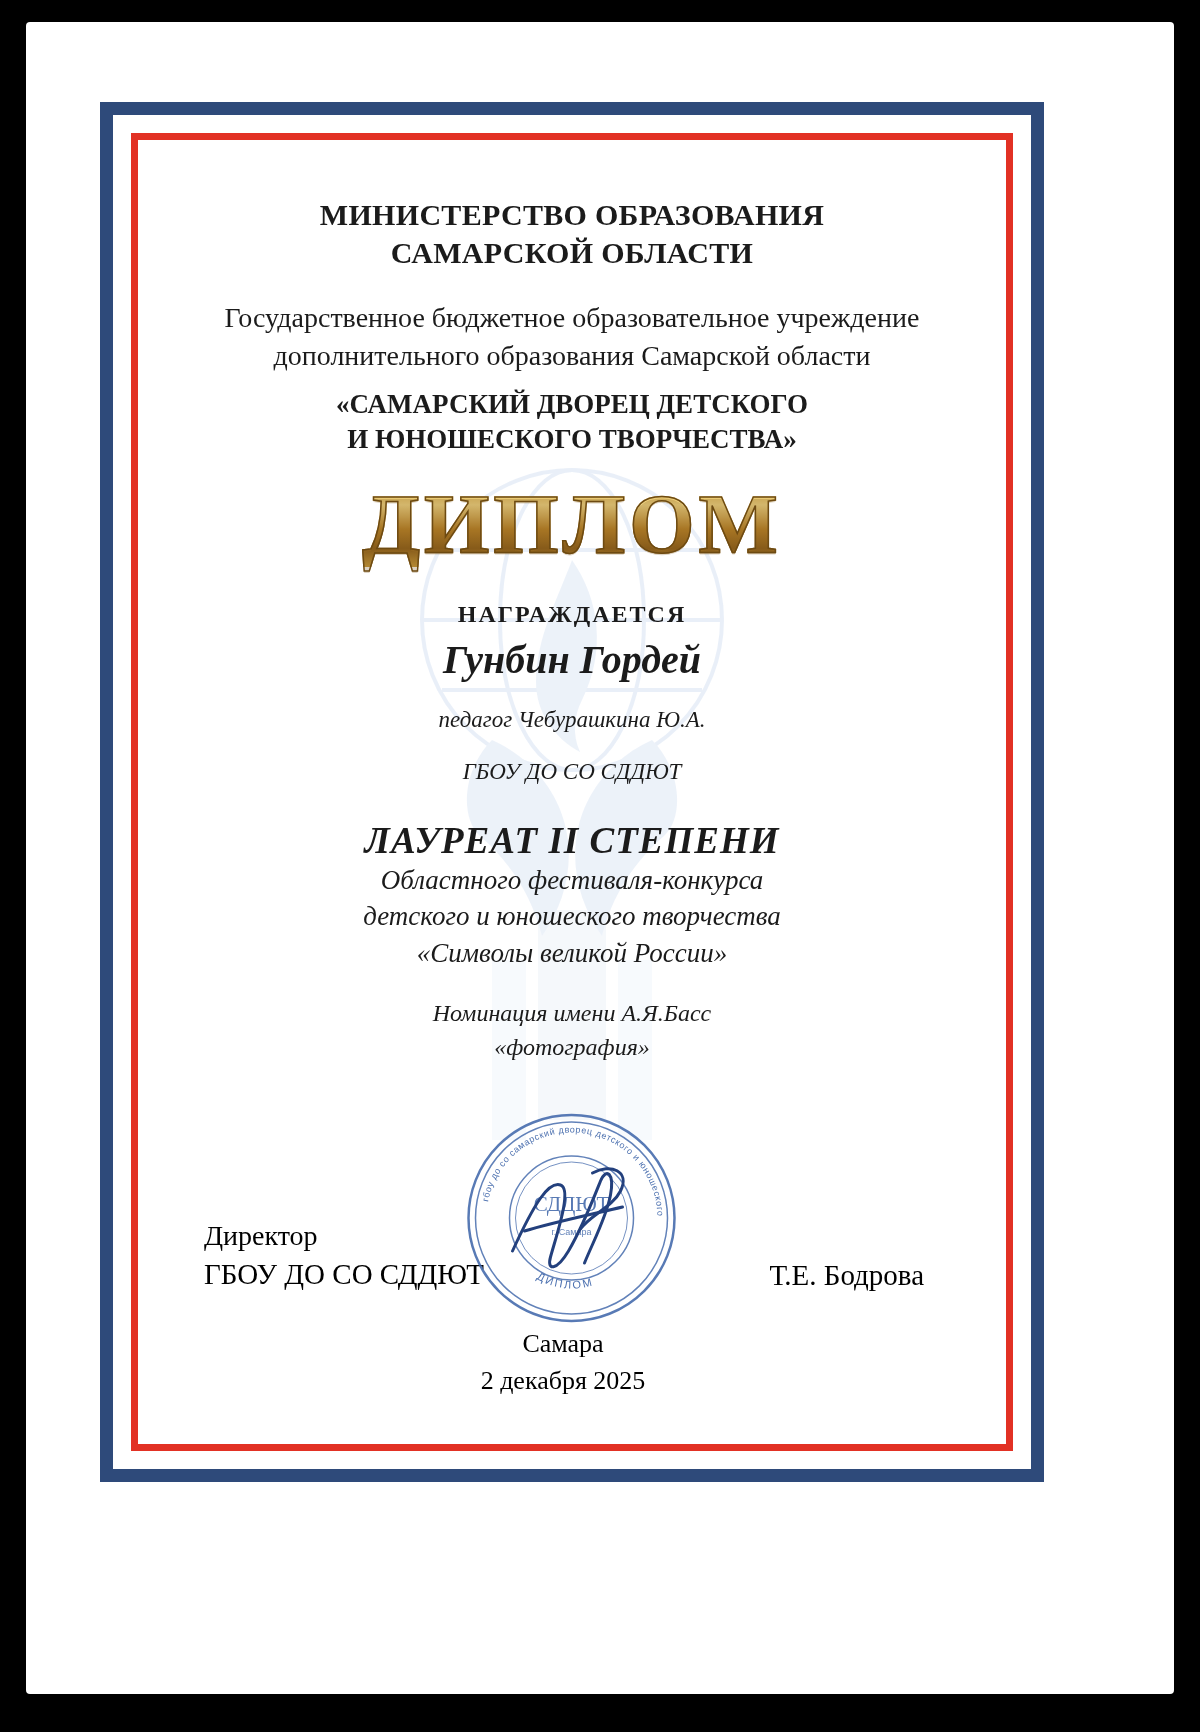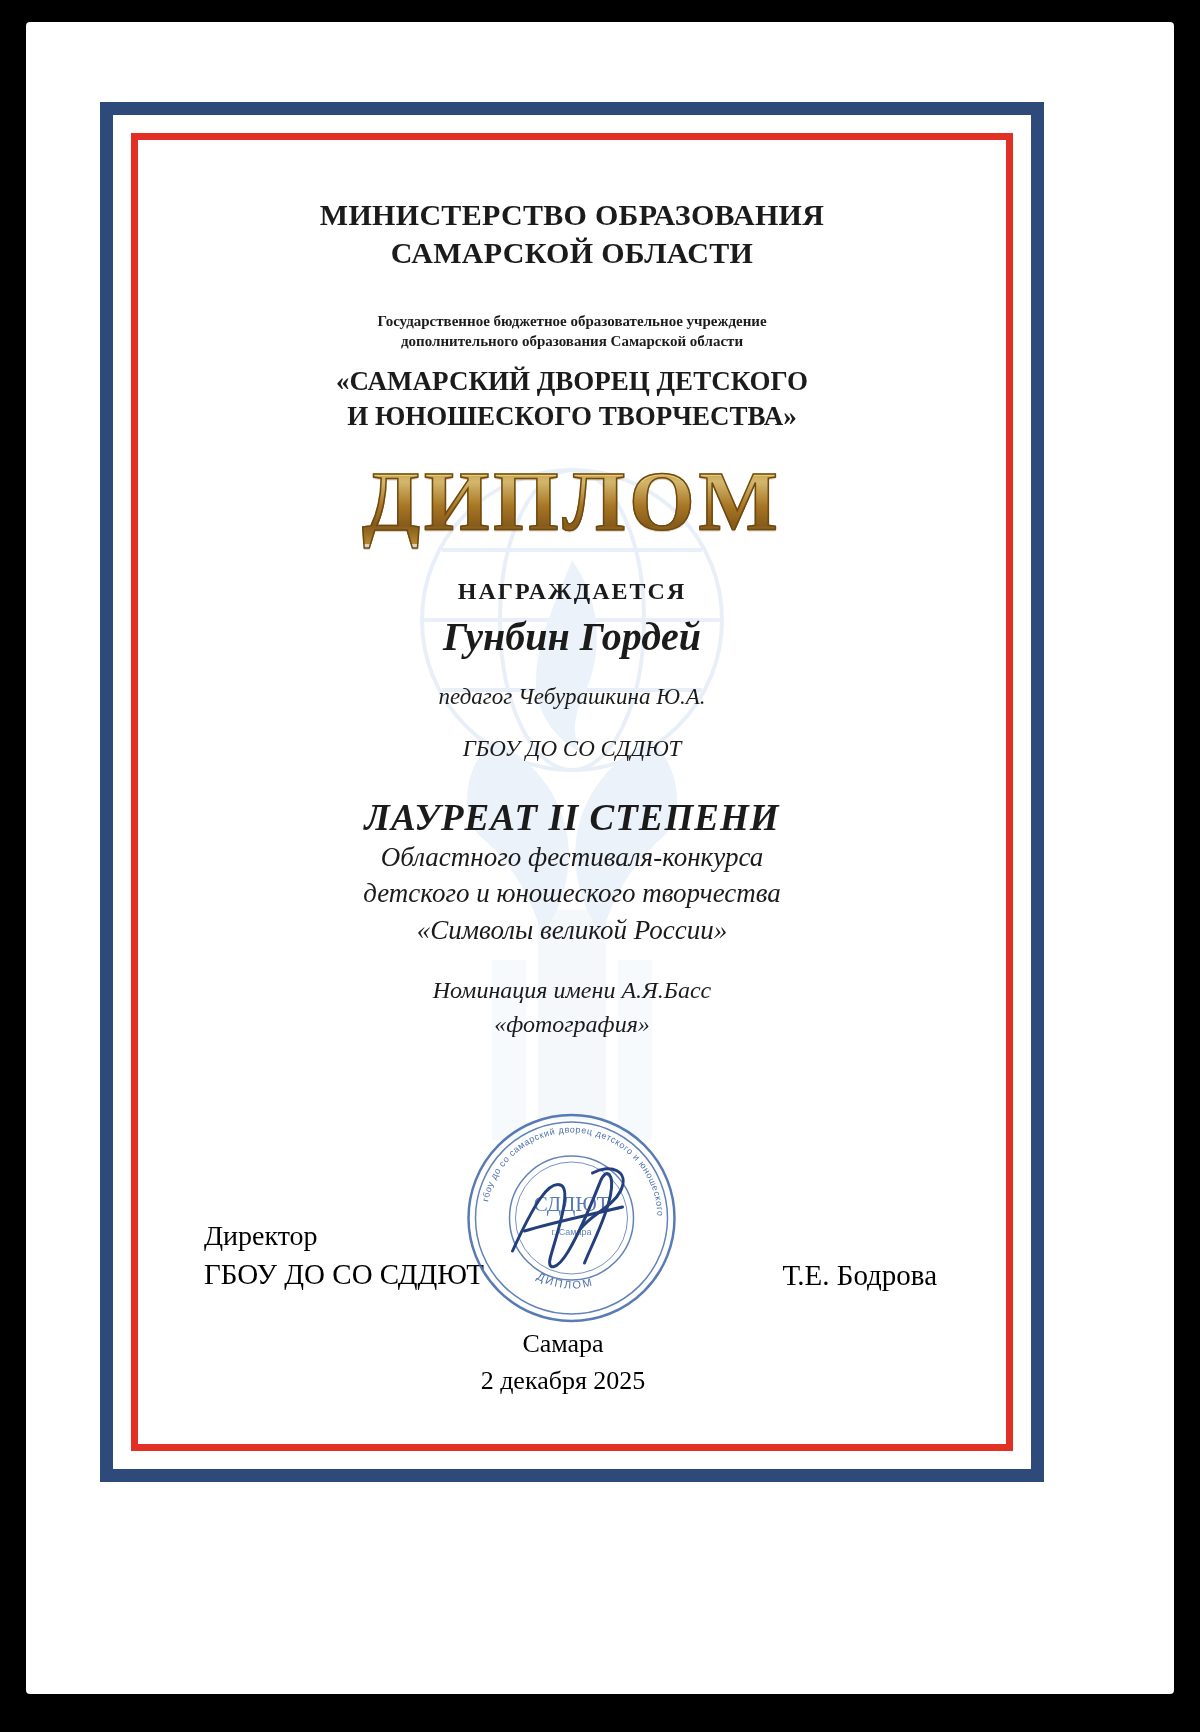--- a/index.html
+++ b/index.html
@@ -65,23 +65,23 @@
     text-align: center;
     color: #1b1b1b;
   }
   .ministry {
     font-weight: bold;
     font-size: 30px;
     line-height: 1.25;
     letter-spacing: 0.3px;
   }
   .org1 {
-    margin-top: 40px;
-    font-weight: bold;
-    font-size: 15px;
+    margin-top: 28px;
+    font-weight: normal;
+    font-size: 28px;
     line-height: 1.35;
   }
   .org2 {
     margin-top: 12px;
     font-weight: bold;
     font-size: 27px;
     line-height: 1.3;
   }
   .diploma {
     margin-top: 26px;
@@ -139,21 +139,21 @@
   .nomination {
     margin-top: 26px;
     font-style: italic;
     font-size: 24px;
     line-height: 1.4;
   }
   
   .signature-row {
     position: absolute;
     left: 0;
-    right: 3px;
+    right: 16px;
     bottom: 150px;
     display: flex;
     align-items: flex-end;
     justify-content: space-between;
     padding: 0 66px;
     z-index: 3;
   }
   .director {
     text-align: left;
     font-size: 28px;

